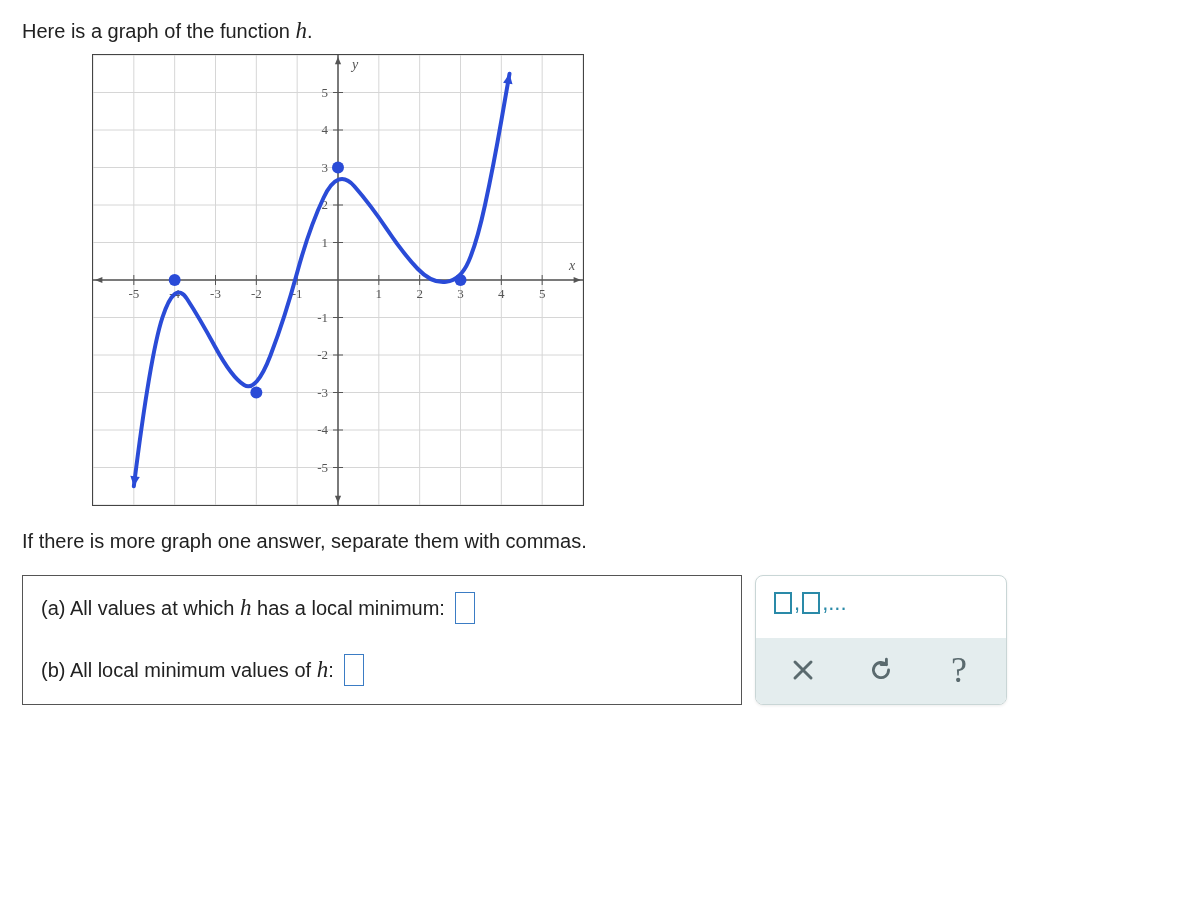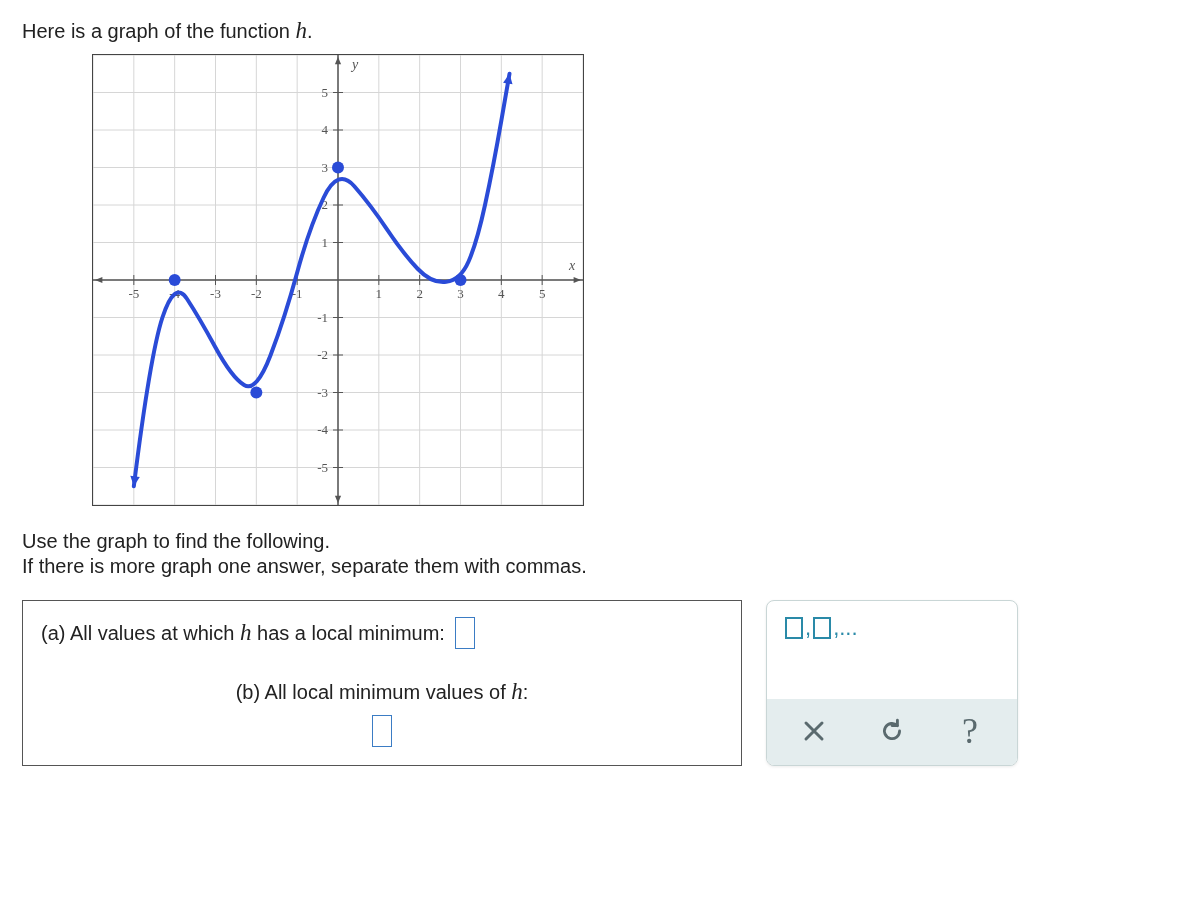--- a/index.html
+++ b/index.html
@@ -23,36 +23,36 @@
     height: 450px;
     position: relative;
     margin: 10px 0 24px 70px;
     overflow: hidden;
   }
   .graph-wrap svg { display:block; }
   .instr p { margin: 2px 0; }
   .answer-row {
     display: flex;
     align-items: stretch;
-    gap: 24px;
+    gap: 13px;
     margin-top: 22px;
   }
   .answer-box {
     border: 1px solid #555;
     padding: 16px 18px 18px 18px;
     width: 720px;
     box-sizing: border-box;
   }
   .answer-line {
     display: flex;
     align-items: center;
     gap: 10px;
     font-size: 20px;
   }
-  .answer-line + .answer-line { margin-top: 30px; flex-direction: column; }
+  .answer-line + .answer-line { margin-top: 30px; }
   .ans-input {
     display: inline-block;
     width: 18px;
     height: 30px;
     border: 1px solid #3b7cc4;
     vertical-align: middle;
   }
   .toolbox {
     width: 250px;
     border: 1px solid #c9d6d6;
@@ -190,21 +190,20 @@
       <polygon points="40.83333333333333,431.25 37.30851305577211,420.8300363719016 46.80450781966779,422.011760164742" fill="#2a4bd7"></polygon>
       <polygon points="416.5,18.75 419.5135698994992,29.32914913690285 410.0863328897108,27.686714955641932" fill="#2a4bd7"></polygon>
       <circle cx="81.66666666666666" cy="225" r="6" fill="#2a4bd7"></circle>
       <circle cx="163.33333333333331" cy="337.5" r="6" fill="#2a4bd7"></circle>
       <circle cx="245" cy="112.5" r="6" fill="#2a4bd7"></circle>
       <circle cx="367.5" cy="225" r="6" fill="#2a4bd7"></circle>
     </svg>
 </div>
 
 <div class="instr">
-  <p>Use the graph to find the following.</p>
   <p>If there is more graph one answer, separate them with commas.</p>
 </div>
 
 <div class="answer-row">
   <div class="answer-box">
     <div class="answer-line">
       <span>
         <span>(a) All values at which </span><span class="math-it">h</span><span> has a local minimum: </span>
       </span>
       <span class="ans-input"></span>

